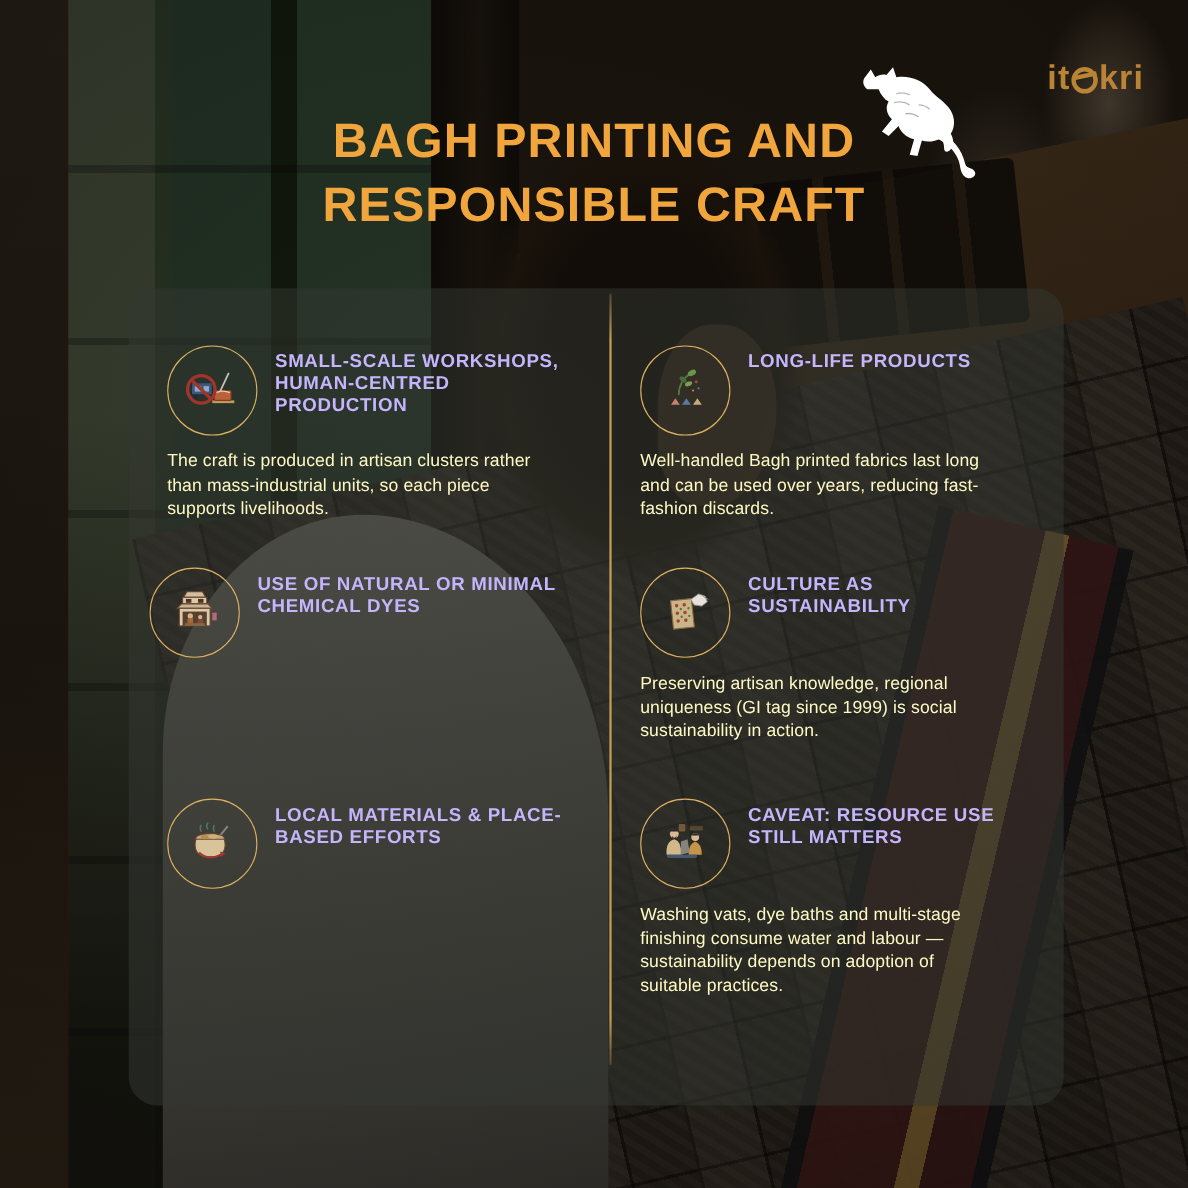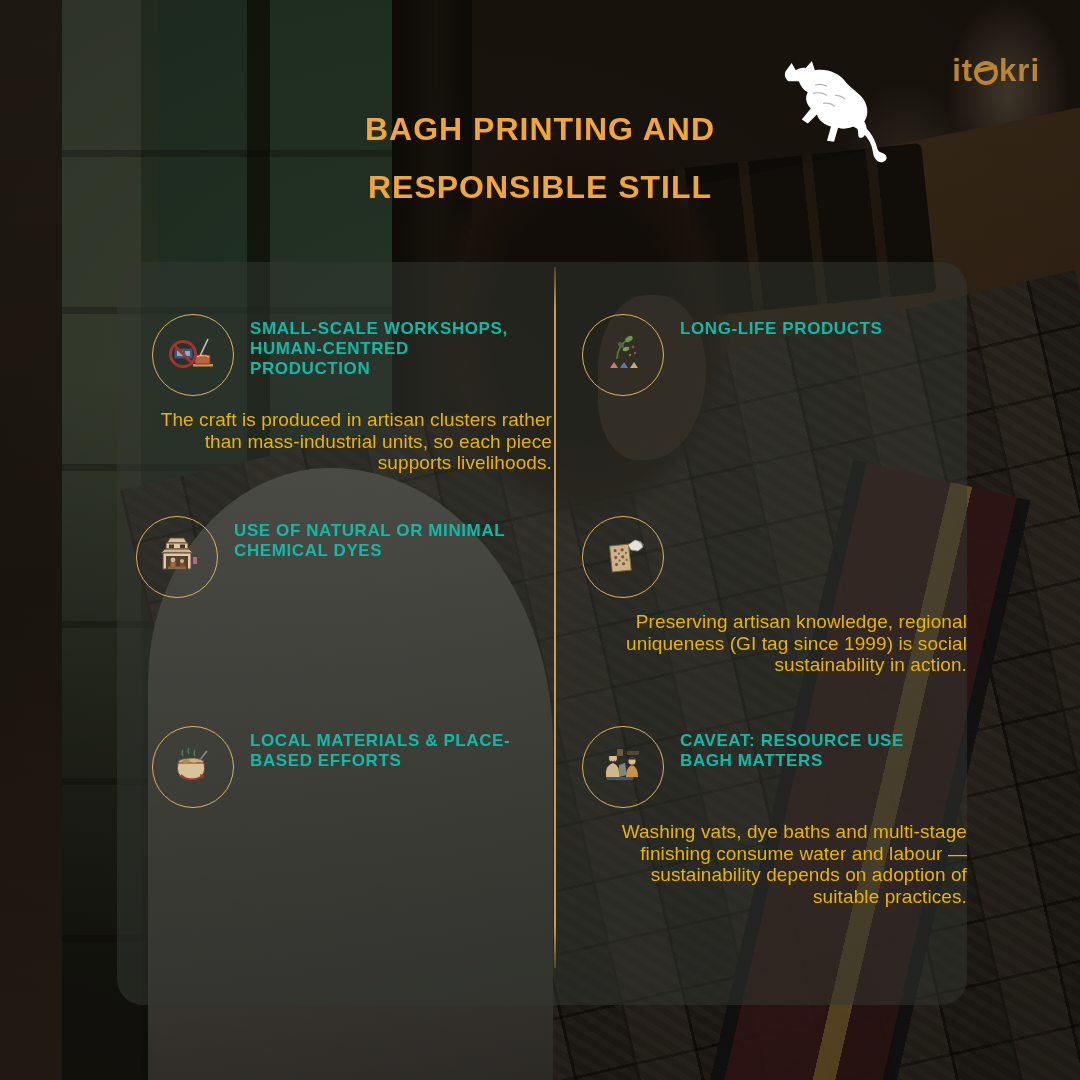--- a/index.html
+++ b/index.html
@@ -64,42 +64,42 @@
   .logo{position:absolute;top:53px;right:40px;z-index:6;color:#B98435;font-weight:700;
         font-size:31px;letter-spacing:1px;display:flex;align-items:center;}
   .logo-o{display:inline-block;width:16px;height:16px;border:4px solid #B98435;border-radius:50%;
           position:relative;margin:3px 1px 0 1px;}
   .logo-o::before{content:"";position:absolute;left:-3px;right:-3px;top:2px;height:3.5px;
           background:#B98435;transform:rotate(-12deg);}
 
   .tiger{position:absolute;left:748px;top:55px;width:162px;height:116px;z-index:6;}
 
   .title{position:absolute;left:0;right:0;top:100px;z-index:6;text-align:center;
-         color:#F1A53D;font-weight:800;font-size:32px;line-height:58px;letter-spacing:1px;}
+         color:#F1A53D;font-weight:800;font-size:44px;line-height:58px;letter-spacing:1px;}
 
   .panel{position:absolute;left:117px;top:262px;width:850px;height:743px;z-index:4;
          background:rgba(52,55,50,.52);border-radius:26px;}
   .divider{position:absolute;left:554px;top:267px;width:2px;height:701px;z-index:5;
          background:linear-gradient(180deg,rgba(197,158,88,.25),#c59e58 6% 94%,rgba(197,158,88,.25));}
 
   .section{position:absolute;z-index:6;}
   .sec-1{left:152px;top:314px;width:400px;}
   .sec-2{left:582px;top:314px;width:385px;}
   .sec-3{left:136px;top:516px;width:400px;}
   .sec-4{left:582px;top:516px;width:385px;}
   .sec-5{left:152px;top:726px;width:400px;}
   .sec-6{left:582px;top:726px;width:385px;}
   .sec-head{display:flex;align-items:flex-start;gap:16px;min-height:82px;}
   .icon-circle{flex:0 0 auto;width:80px;height:80px;border:1.5px solid #ddb061;border-radius:50%;
                display:flex;align-items:center;justify-content:center;}
   .icon-circle svg{width:48px;height:48px;opacity:.95;}
-  .sec-heading{margin:5px 0 0 0;color:#14b8a6;font-size:17px;font-weight:700;
+  .sec-heading{margin:5px 0 0 0;color:#c4b5fd;font-size:17px;font-weight:700;
                line-height:20px;letter-spacing:.6px;white-space:pre-line;}
-  .sec-body{margin:13px 0 0 0;color:#eab308;font-size:19px;line-height:21.5px;
-            letter-spacing:.1px;white-space:pre-line;text-align:right;}
+  .sec-body{margin:13px 0 0 0;color:#fef9c3;font-size:16px;line-height:21.5px;
+            letter-spacing:.1px;white-space:pre-line;}
 </style>
 </head>
 <body>
 
 <div class="page">
 
   <div class="bg">
     <div class="bg-leftwall"></div>
     <div class="bg-door"></div>
     <div class="bg-frame"></div>
@@ -134,21 +134,21 @@
     <g stroke="#8f958f" stroke-width="1.2" opacity=".65" fill="none">
       <path d="M66,30 q6,-2 12,1"></path>
         <path d="M64,38 q8,-2 14,2"></path>
       <path d="M74,48 q7,-1 12,3"></path>
         <path d="M86,40 q6,0 10,4"></path>
     </g>
   </svg>
 
   <div class="title">
     <div>BAGH PRINTING AND</div>
-    <div>RESPONSIBLE STILL</div>
+    <div>RESPONSIBLE CRAFT</div>
   </div>
 
   <div class="panel"></div>
   <div class="divider"></div>
 
   <div class="section sec-1">
     <div class="sec-head">
       <div class="icon-circle">
         <svg viewBox="0 0 48 48">
           <rect x="24" y="33" width="20" height="2.5" fill="#c9a05f"></rect>
@@ -184,20 +184,23 @@
           <circle cx="34" cy="16" r="1.4" fill="#a84a3c"></circle>
           <circle cx="36" cy="22" r="1" fill="#5b7fae"></circle>
           <circle cx="31" cy="24" r=".9" fill="#caa05f"></circle>
           <polygon points="11,37 19,37 15,31" fill="#cd8578"></polygon>
           <polygon points="21,37 29,37 25,31" fill="#5b7fae"></polygon>
           <polygon points="31,37 39,37 35,31" fill="#d2b183"></polygon>
         </svg>
       </div>
       <h3 class="sec-heading">LONG-LIFE PRODUCTS</h3>
     </div>
+    <p class="sec-body">Well-handled Bagh printed fabrics last long
+and can be used over years, reducing fast-
+fashion discards.</p>
   </div>
 
   <div class="section sec-3">
     <div class="sec-head">
       <div class="icon-circle">
         <svg viewBox="0 0 48 48">
           <polygon points="14,10 34,10 31,5 17,5" fill="#dcc7a4" stroke="#6b4632"></polygon>
           <rect x="13" y="10" width="22" height="6" fill="#e6d3ae" stroke="#6b4632"></rect>
           <rect x="16" y="11.5" width="5" height="3.5" fill="#4a3828"></rect>
           <rect x="27" y="11.5" width="5" height="3.5" fill="#4a3828"></rect>
@@ -235,20 +238,22 @@
               <circle cx="20.5" cy="20.5" r="1.1"></circle>
                 <circle cx="20.5" cy="27.5" r="1.1"></circle>
               <circle cx="27.5" cy="20.5" r="1.1"></circle>
                 <circle cx="27.5" cy="27.5" r="1.1"></circle>
             </g>
           </g>
           <path d="M29,12 l7,-5 6,2 2,5 -5,4 -7,-1 z" fill="#efece3" stroke="#9a968a" stroke-width=".8"></path>
           <path d="M40,9 l5,3" stroke="#9a968a" stroke-width=".8"></path>
         </svg>
       </div>
+      <h3 class="sec-heading">CULTURE AS
+SUSTAINABILITY</h3>
     </div>
     <p class="sec-body">Preserving artisan knowledge, regional
 uniqueness (GI tag since 1999) is social
 sustainability in action.</p>
   </div>
 
   <div class="section sec-5">
     <div class="sec-head">
       <div class="icon-circle">
         <svg viewBox="0 0 48 48">
@@ -280,21 +285,21 @@
           <path d="M12,17 q2,3 4,0 l0,3 -4,0 z" fill="#3a332c"></path>
           <path d="M7,34 q-1,-12 7,-14 q7,2 6,14 z" fill="#d9c091"></path>
           <circle cx="33" cy="18" r="3.6" fill="#e3c49a"></circle>
           <path d="M29.5,16.5 a4,4 0 0 1 7,0" fill="#2b2420"></path>
           <path d="M27,34 q0,-10 6,-12 q6,2 6,12 z" fill="#cf9a4a"></path>
           <path d="M22,34 l-14,0 q-2,2 1,3 l24,0 q3,-1 1,-3 l-6,0" fill="#4a5a74"></path>
           <path d="M20,22 l6,-2 2,12 -8,2 z" fill="#8a8a80"></path>
         </svg>
       </div>
       <h3 class="sec-heading">CAVEAT: RESOURCE USE
-BAGH MATTERS</h3>
+STILL MATTERS</h3>
     </div>
     <p class="sec-body">Washing vats, dye baths and multi-stage
 finishing consume water and labour —
 sustainability depends on adoption of
 suitable practices.</p>
   </div>
 
 </div>
 
 </body></html>

